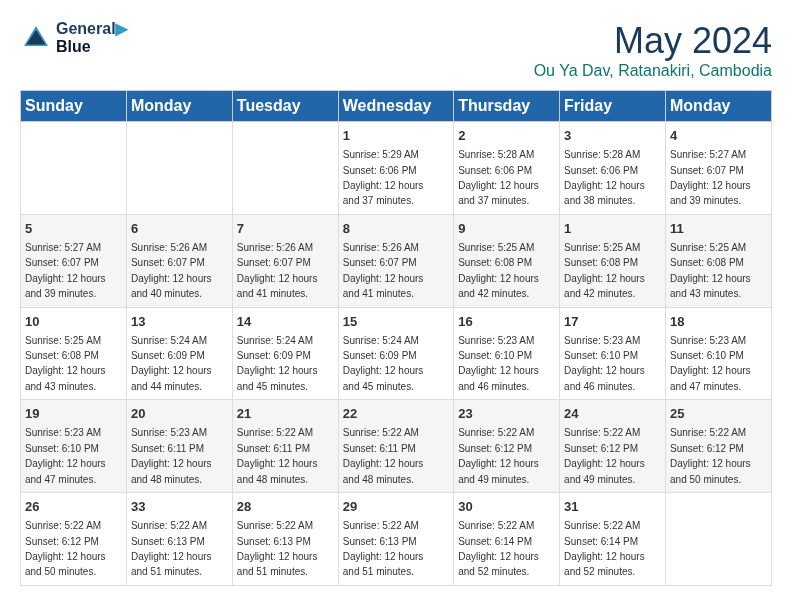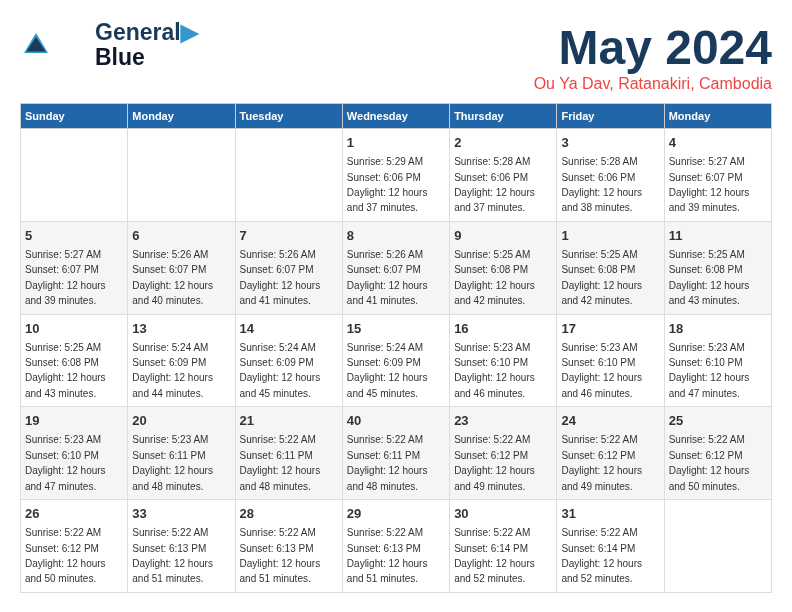--- a/index.html
+++ b/index.html
@@ -15,56 +15,55 @@
       justify-content: space-between;
       align-items: flex-start;
       margin-bottom: 10px;
     }
     .logo {
       display: flex;
       align-items: center;
       gap: 4px;
     }
     .logo-text {
-      font-size: 23px;
+      font-size: 16px;
       font-weight: bold;
       color: #1a3a5c;
       line-height: 1.1;
-      margin-left: 39px;
     }
     .logo-text span {
       color: #3399cc;
     }
     .logo-icon {
       width: 32px;
       height: 32px;
     }
     .title-area {
       text-align: right;
     }
     .main-title {
-      font-size: 48px;
-      font-weight: bold;
+      font-size: 36px;
+      font-weight: normal;
       color: #1a3a5c;
     }
     .subtitle {
       font-size: 16px;
-      color: #ef4444;
+      color: #0f766e;
     }
     table {
       width: 100%;
       border-collapse: collapse;
       font-size: 11px;
     }
     thead tr th {
       background-color: #2266aa;
       color: #fff;
       padding: 6px 4px;
       text-align: left;
-      font-size: 11px;
+      font-size: 16px;
       font-weight: bold;
       border: 1px solid #ccc;
     }
     tbody tr td {
       vertical-align: top;
       padding: 5px 4px;
       border: 1px solid #ddd;
       color: #333;
       line-height: 1.4;
       min-height: 80px;
@@ -207,21 +206,21 @@
 Daylight: 12 hours
 and 47 minutes.</span></td>
         <td><span class="day-num">20</span><span class="day-info" style="white-space: pre-line;">Sunrise: 5:23 AM
 Sunset: 6:11 PM
 Daylight: 12 hours
 and 48 minutes.</span></td>
         <td><span class="day-num">21</span><span class="day-info" style="white-space: pre-line;">Sunrise: 5:22 AM
 Sunset: 6:11 PM
 Daylight: 12 hours
 and 48 minutes.</span></td>
-        <td><span class="day-num">40</span><span class="day-info" style="white-space: pre-line;">Sunrise: 5:22 AM
+        <td><span class="day-num">22</span><span class="day-info" style="white-space: pre-line;">Sunrise: 5:22 AM
 Sunset: 6:11 PM
 Daylight: 12 hours
 and 48 minutes.</span></td>
         <td><span class="day-num">23</span><span class="day-info" style="white-space: pre-line;">Sunrise: 5:22 AM
 Sunset: 6:12 PM
 Daylight: 12 hours
 and 49 minutes.</span></td>
         <td><span class="day-num">24</span><span class="day-info" style="white-space: pre-line;">Sunrise: 5:22 AM
 Sunset: 6:12 PM
 Daylight: 12 hours

